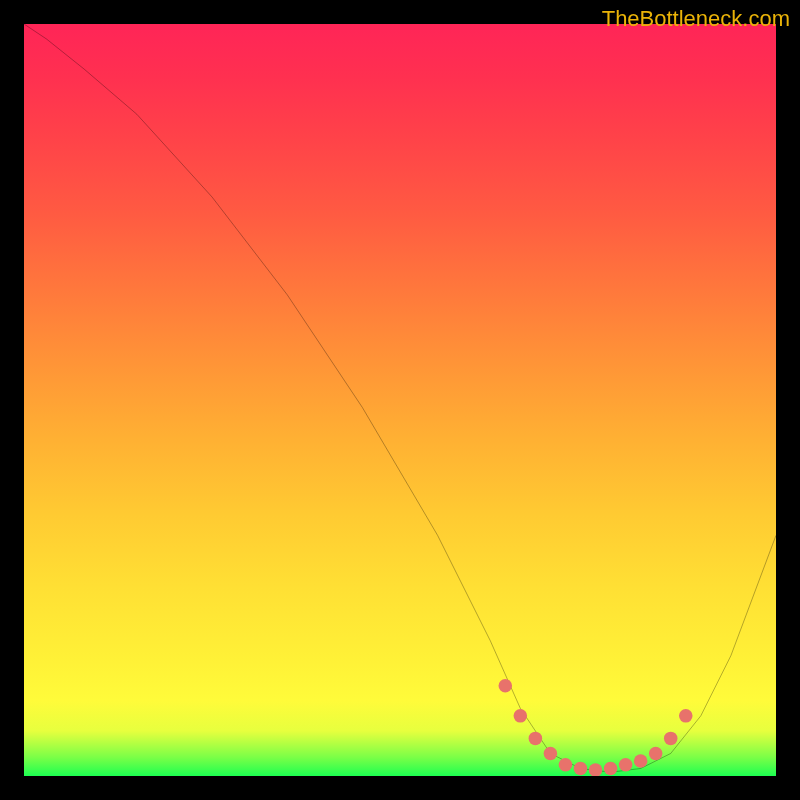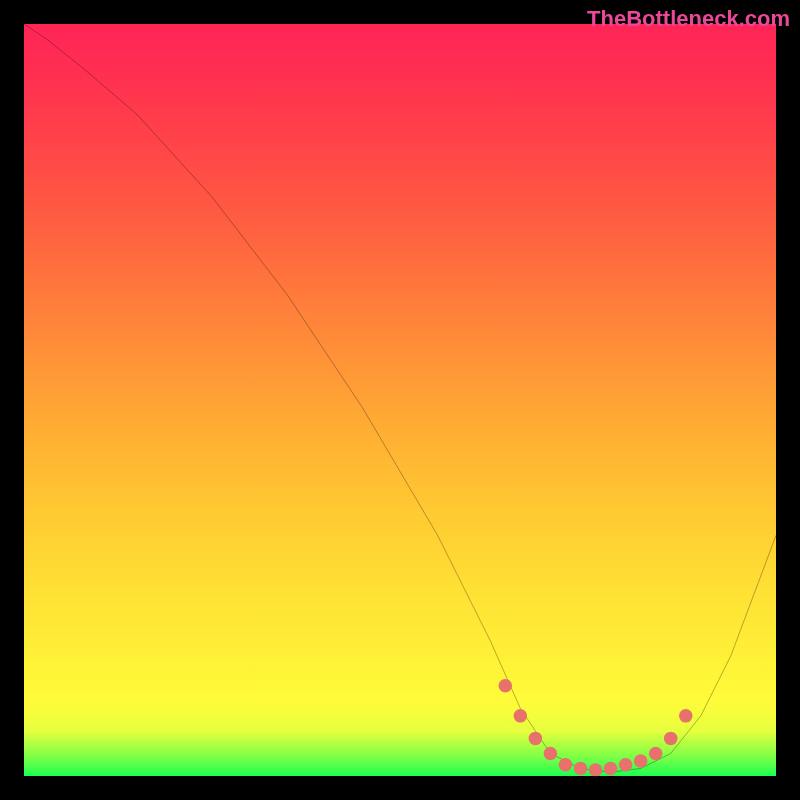--- a/index.html
+++ b/index.html
@@ -13,24 +13,23 @@
   .container {
     position: relative;
     width: 800px;
     height: 800px;
     background: #000;
   }
   .watermark {
     position: absolute;
     top: 6px;
     right: 10px;
-    color: #ec4899;
+    color: #eab308;
     font-size: 22px;
     z-index: 10;
-    font-weight: bold;
   }
   .plot-area {
     position: absolute;
     left: 24px;
     top: 24px;
     width: 752px;
     height: 752px;
     overflow: hidden;
   }
   .gradient {

